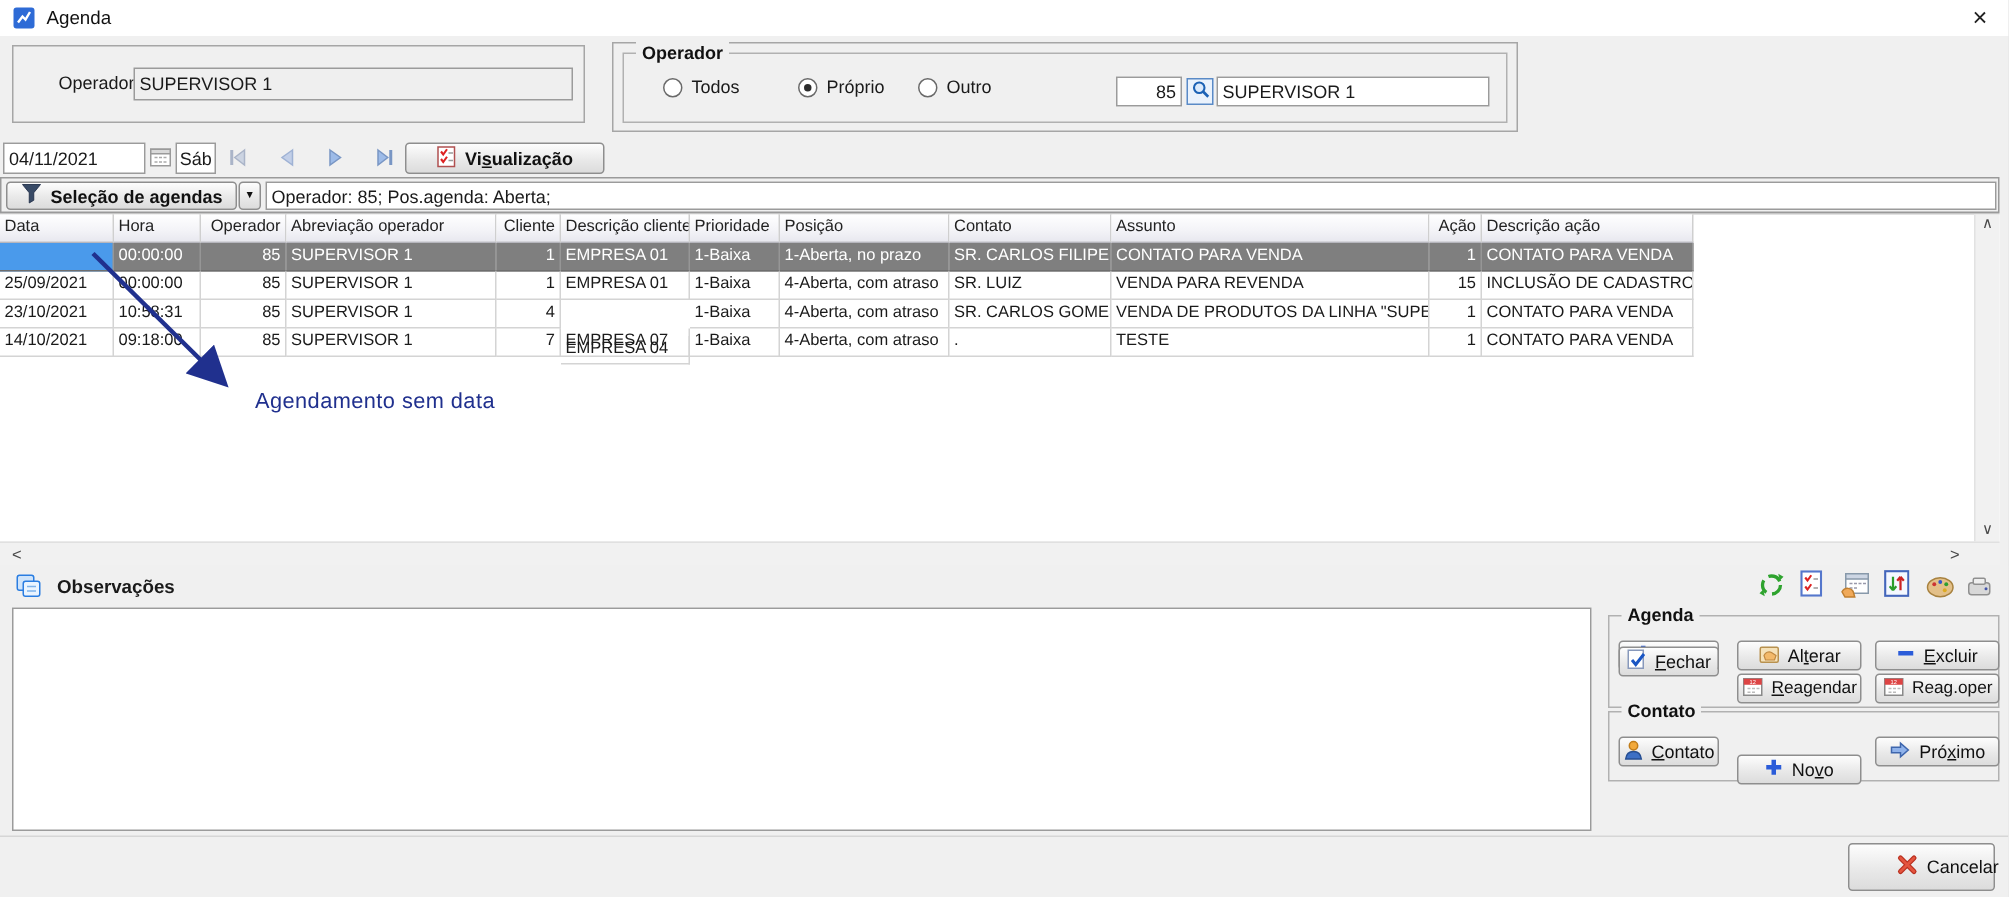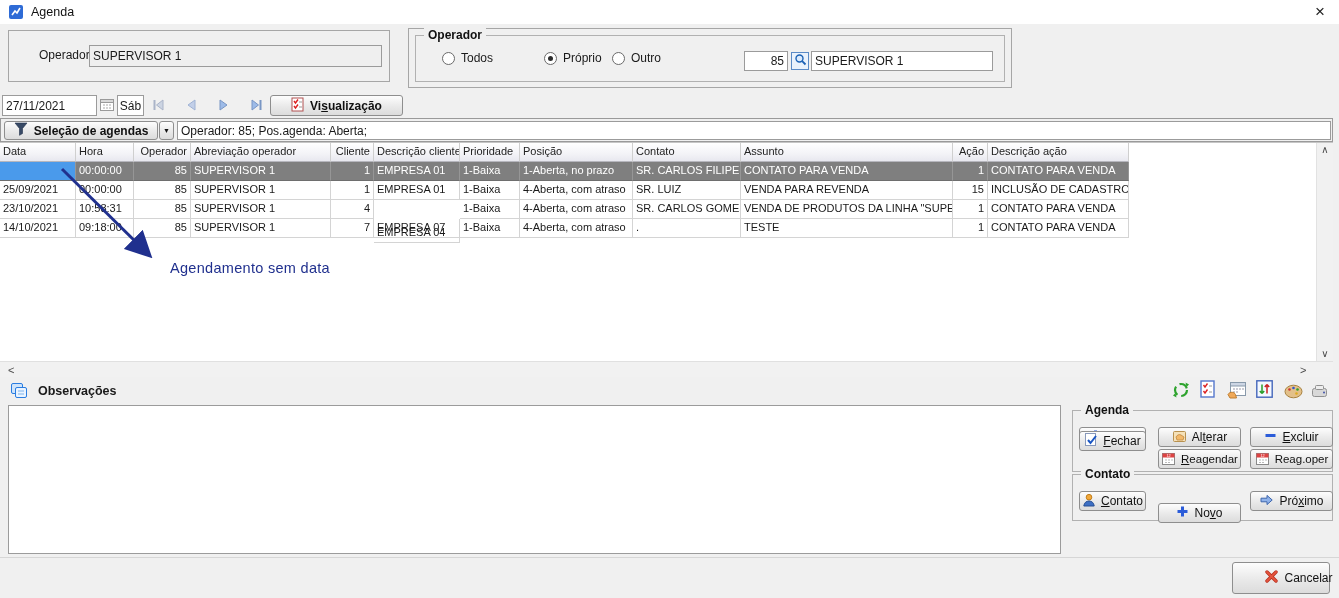--- a/index.html
+++ b/index.html
@@ -75,40 +75,40 @@
     <div class="tinput ro" style="left:80px;top:14px;width:293px;height:22px;">SUPERVISOR 1</div>
   </div>
 
   <div class="panel" style="left:408px;top:28px;width:604px;height:60px;">
     <div class="groupbox" style="left:6px;top:6px;width:590px;height:47px;">
       <span class="legend">Operador</span>
       <div class="radio" style="left:26px;">
         <span class="rdot"></span>
         <span>Todos</span>
       </div>
-      <div class="radio sel" style="left:128px;">
+      <div class="radio sel" style="left:116px;">
         <span class="rdot"></span>
         <span>Próprio</span>
       </div>
       <div class="radio" style="left:196px;">
         <span class="rdot"></span>
         <span>Outro</span>
       </div>
       <div class="tinput num" style="left:328px;top:15px;width:44px;height:20px;">85</div>
       <div style="position:absolute;left:375px;top:16px;width:18px;height:18px;border:1px solid #5a8ac6;background:#eaf2fc;box-sizing:border-box;display:flex;align-items:center;justify-content:center;cursor:pointer;">
         <span><svg width="13" height="13">
               <circle cx="5.5" cy="5.5" r="3.5" fill="#dbeafc" stroke="#1c62b5" stroke-width="1.4"></circle>
               <path d="M8.2 8.2 L11.5 11.5" stroke="#1c62b5" stroke-width="1.8"></path>
             </svg></span>
       </div>
       <div class="tinput" style="left:395px;top:15px;width:182px;height:20px;">SUPERVISOR 1</div>
     </div>
   </div>
 
-  <div class="tinput" style="left:2px;top:95px;width:95px;height:21px;">27/11/2021</div>
+  <div class="tinput" style="left:2px;top:95px;width:95px;height:21px;">04/11/2021</div>
   <span class="icon-abs" style="left:99px;top:97px;">
     <svg width="16" height="16">
         <rect x="1.5" y="2.5" width="13" height="11" fill="#fff" stroke="#9a9a9a"></rect>
         <rect x="1.5" y="2.5" width="13" height="3" fill="#d9d9d9" stroke="#9a9a9a"></rect>
         <path d="M4 8h2M7 8h2M10 8h2M4 11h2M7 11h2M10 11h2" stroke="#aaa"></path>
       </svg>
   </span>
   <div class="tinput" style="left:117px;top:95px;width:27px;height:21px;justify-content:center;">Sáb</div>
 
   <span class="icon-abs" style="left:150px;top:97px;">

